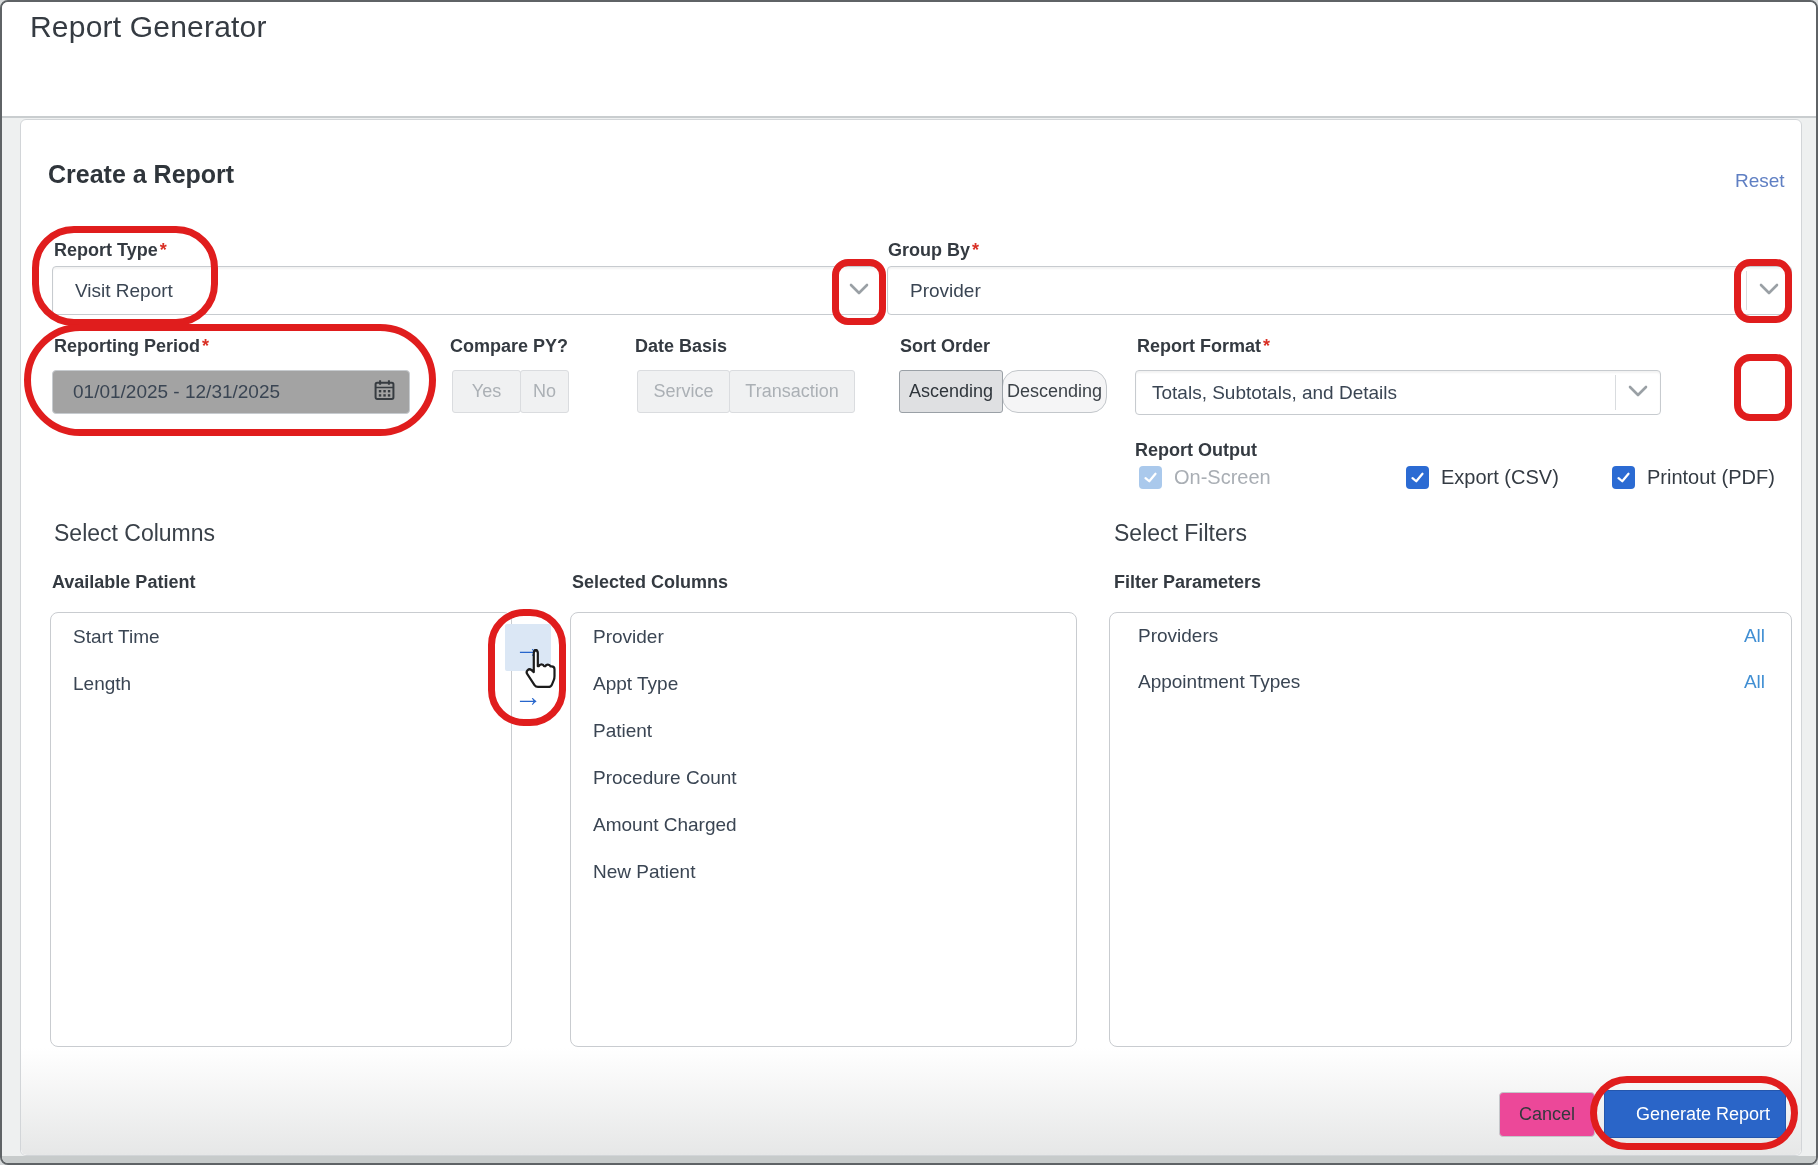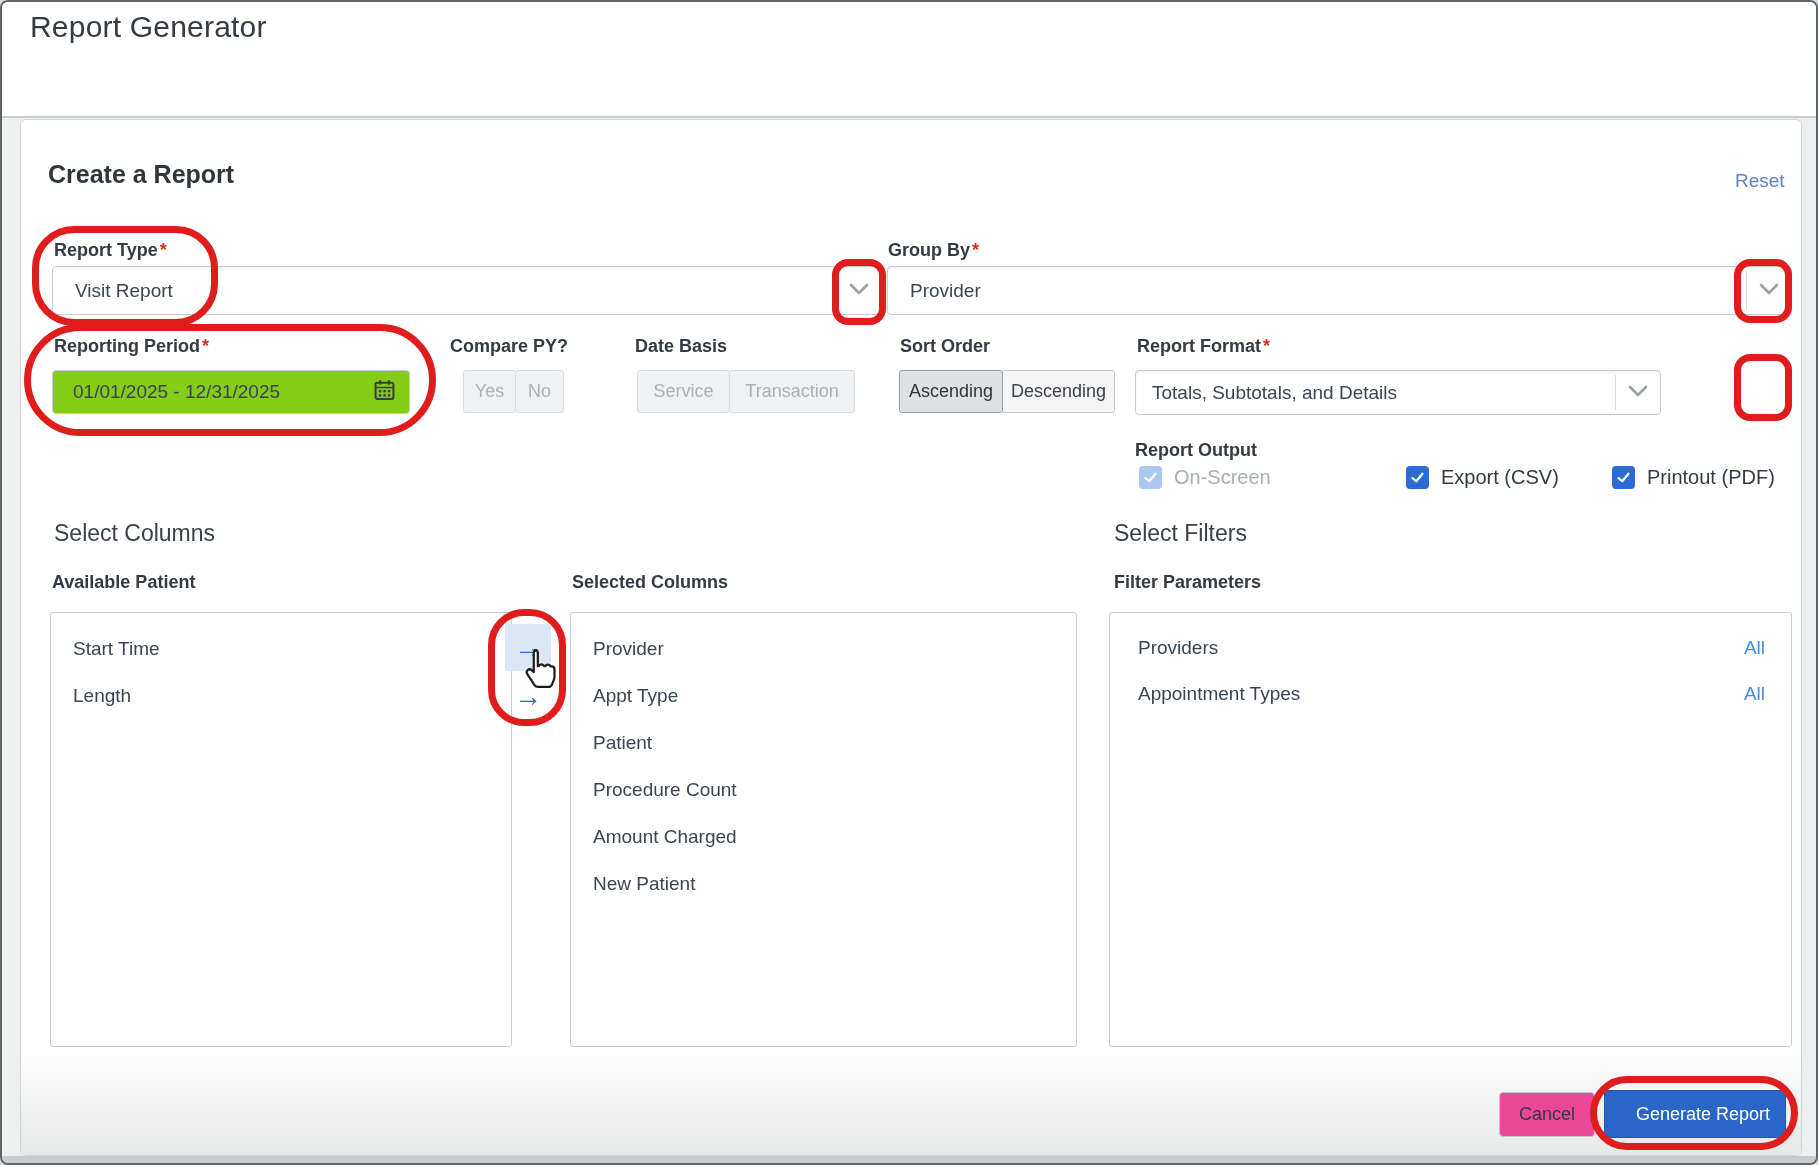--- a/index.html
+++ b/index.html
@@ -20,42 +20,42 @@
   .h2{position:absolute;font-size:23px;color:#3a4149;}
   .lbl{position:absolute;font-size:18px;font-weight:700;color:#343a41;white-space:nowrap;}
   .req{color:#d93025;font-weight:700;margin-left:2px;}
   .reset{position:absolute;left:1733px;top:168px;font-size:19px;color:#5f7fc3;cursor:pointer;}
   
   .select{position:absolute;background:#fff;border:1px solid #c7cbcf;border-radius:4px;box-sizing:border-box;
           box-shadow:inset 0 2px 2px rgba(0,0,0,.05);display:flex;align-items:center;cursor:pointer;}
   .select .val{font-size:19px;color:#3a4553;padding-left:22px;white-space:nowrap;overflow:hidden;}
   .select .chev{position:absolute;right:0;top:4px;bottom:4px;width:44px;border-left:1px solid #d9dcdf;
                 display:flex;align-items:center;justify-content:center;}
-  .input{position:absolute;background:#84cc16;border:1px solid #c7cbcf;border-radius:4px;box-sizing:border-box;
+  .input{position:absolute;background:#a3a3a3;border:1px solid #c7cbcf;border-radius:4px;box-sizing:border-box;
          display:flex;align-items:center;cursor:text;}
   .input .val{font-size:19px;color:#3a4553;padding-left:20px;white-space:nowrap;}
   .input .cal{position:absolute;right:14px;top:50%;transform:translateY(-50%);cursor:pointer;}
   
   .tgroup{position:absolute;display:flex;}
   .tbtn{height:43px;display:flex;align-items:center;justify-content:center;font-size:18px;
         border:1px solid #c3c7cb;background:#f5f5f6;color:#3c4248;box-sizing:border-box;margin-left:-1px;
         cursor:pointer;border-radius:3px;}
   .tbtn:first-child{margin-left:0;}
   .tbtn.sel{background:#dfe0e2;border-color:#9aa0a6;color:#2f353b;z-index:1;}
   .tbtn.dis{background:#f0f1f2;border-color:#dadcdf;color:#abb0b5;cursor:default;}
   
   .cbrow{position:absolute;display:flex;align-items:center;}
   .cb{width:23px;height:23px;border-radius:4px;background:#2b6bd3;display:flex;align-items:center;
       justify-content:center;flex:0 0 auto;cursor:pointer;}
   .cb.dis{background:#aac9ec;cursor:default;}
   .cbl{font-size:20px;color:#343b43;margin-left:12px;white-space:nowrap;}
   .cbl.dis{color:#a9aeb4;}
   
-  .list-box{position:absolute;background:#fff;border:1px solid #c9ccd0;border-radius:3px;box-sizing:border-box;
-            padding-top:12px;}
+  .list-box{position:absolute;background:#fff;border:1px solid #c9ccd0;border-radius:8px;box-sizing:border-box;
+            padding-top:0;}
   .item{height:47px;line-height:47px;font-size:19px;color:#3a4553;padding-left:22px;cursor:pointer;}
   .frow{height:46px;display:flex;align-items:center;justify-content:space-between;
         padding:0 26px 0 28px;font-size:19px;cursor:pointer;}
   .frow .fname{color:#3a4553;}
   .frow .fval{color:#418fd3;}
   
   .arrowbox{position:absolute;display:flex;align-items:center;justify-content:center;cursor:pointer;}
   .arrow{font-size:28px;font-weight:700;color:#2766cc;line-height:1;}
   .hl{background:#dbe7f5;border-radius:2px;}
   
@@ -117,34 +117,34 @@
           <rect x="13.2" y="10" width="2.3" height="2.3" fill="#373c41"></rect>
           <rect x="4.6" y="14" width="2.3" height="2.3" fill="#373c41"></rect>
           <rect x="8.9" y="14" width="2.3" height="2.3" fill="#373c41"></rect>
           <rect x="13.2" y="14" width="2.3" height="2.3" fill="#373c41"></rect>
         </svg>
     </span>
   </div>
 
   <div class="lbl" style="left:448px;top:334px;">Compare PY?</div>
   <div class="tgroup" style="left:450px;top:368px;">
-    <div class="tbtn dis" style="width:53px;margin-left:11px;">Yes</div>
+    <div class="tbtn dis" style="width:69px;">Yes</div>
     <div class="tbtn dis" style="width:49px;">No</div>
   </div>
 
   <div class="lbl" style="left:633px;top:334px;">Date Basis</div>
   <div class="tgroup" style="left:635px;top:368px;">
     <div class="tbtn dis" style="width:93px;">Service</div>
     <div class="tbtn dis" style="width:126px;">Transaction</div>
   </div>
 
   <div class="lbl" style="left:898px;top:334px;">Sort Order</div>
   <div class="tgroup" style="left:897px;top:368px;">
     <div class="tbtn sel" style="width:104px;">Ascending</div>
-    <div class="tbtn" style="width:113px;">Descending</div>
+    <div class="tbtn" style="width:105px;border-radius:16px;">Descending</div>
   </div>
 
   <div class="lbl" style="left:1135px;top:334px;"><span>Report Format</span><span class="req">*</span></div>
   <div class="select" style="left:1133px;top:368px;width:526px;height:45px;">
     <span class="val" style="padding-left:16px;">Totals, Subtotals, and Details</span>
     <span class="chev">
       <span><svg width="20" height="13" viewBox="0 0 20 13">
             <polyline points="2,2 10,10 18,2" fill="none" stroke="#9aa0a5" stroke-width="2.6" stroke-linecap="round" stroke-linejoin="round"></polyline>
           </svg></span>
     </span>

